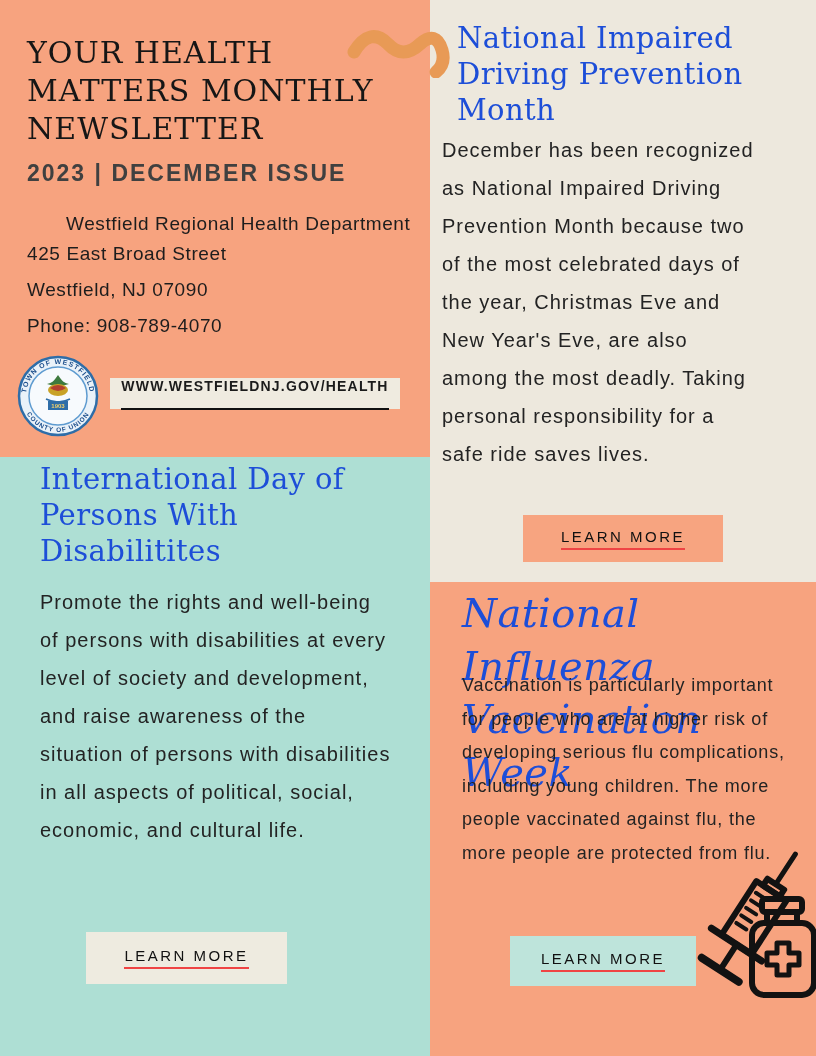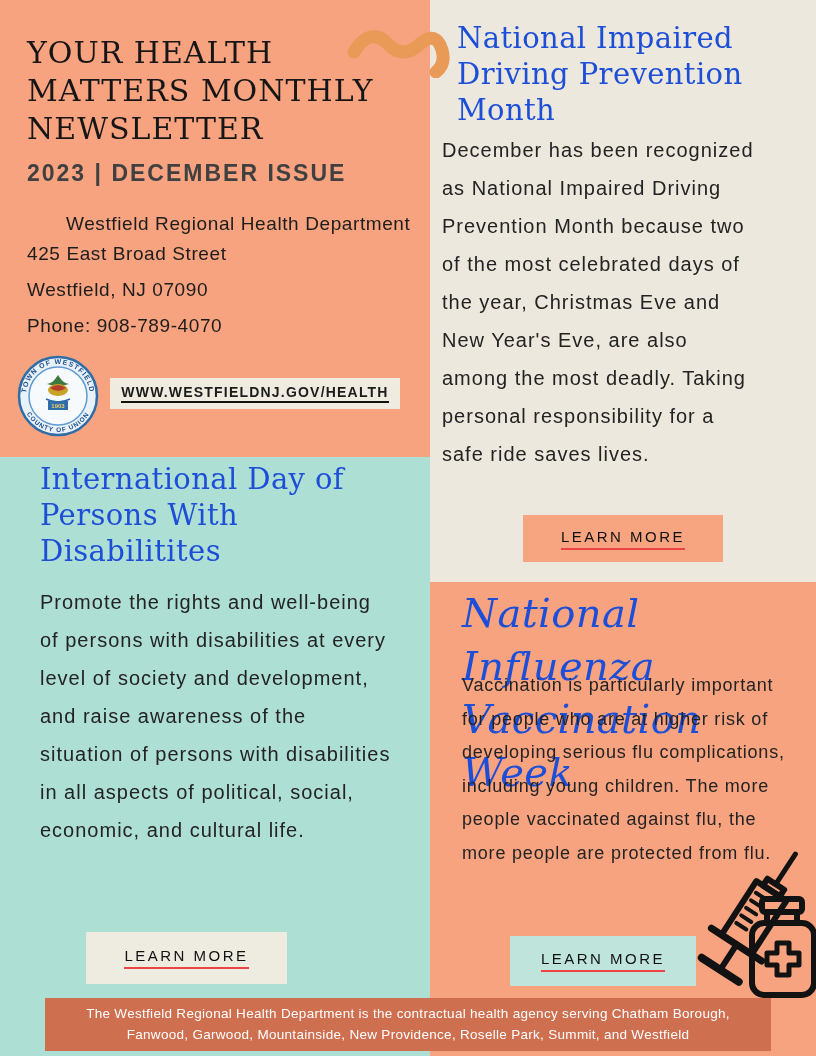--- a/index.html
+++ b/index.html
@@ -20,21 +20,21 @@
   .nl-issue{left:27px;top:160px;font-size:23px;font-weight:bold;letter-spacing:2px;color:#404040;}
   .nl-org{left:27px;top:213px;font-size:17.5px;letter-spacing:.6px;color:#1d1d1d;margin-left:39px;}
   .nl-addr1{left:27px;top:243px;}
   .nl-addr2{left:27px;top:279px;}
   .nl-phone{left:27px;top:315px;}
   .addr{font-size:19px;letter-spacing:.6px;color:#1d1d1d;}
 
   .link-btn{left:110px;top:378px;width:290px;height:31px;background:#EFEBE0;
             display:flex;align-items:center;justify-content:center;cursor:pointer;}
   .link-btn span{font-size:14px;font-weight:bold;letter-spacing:1.2px;
-            border-bottom:2px solid #111;padding-bottom:1px;}
+            border-bottom:2px solid #111;padding-bottom:14px;}
 
   
   .head{font-family:"DejaVu Serif",serif;font-weight:400;color:#1d4ed8;
         font-size:29px;line-height:36px;letter-spacing:.4px;}
   .tr-head{left:457px;top:20px;width:330px;}
   .bl-head{left:40px;top:461px;width:335px;}
   .br-head{left:462px;top:587px;width:330px;font-size:40px;line-height:53px;font-style:italic;}
 
   
   .copy{color:#232323;}
@@ -143,17 +143,14 @@
 
   <svg class="abs vial" width="70" height="104" viewBox="0 0 70 104">
     <g stroke="#121212" fill="none" stroke-linejoin="round">
       <rect x="14" y="3" width="40" height="13" rx="3" stroke-width="6"></rect>
       <rect x="19" y="16" width="30" height="11" stroke-width="6"></rect>
       <rect x="4" y="27" width="62" height="72" rx="12" stroke-width="6"></rect>
       <path d="M29 47 h12 v10 h10 v12 h-10 v10 h-12 v-10 h-10 v-12 h10 z" stroke-width="5"></path>
     </g>
   </svg>
 
-  <div class="abs footer-bar">
-    <span>The Westfield Regional Health Department is the contractual health agency serving Chatham Borough, Fanwood, Garwood, Mountainside, New Providence, Roselle Park, Summit, and Westfield</span>
-  </div>
 
 </div>
 
 </body></html>

